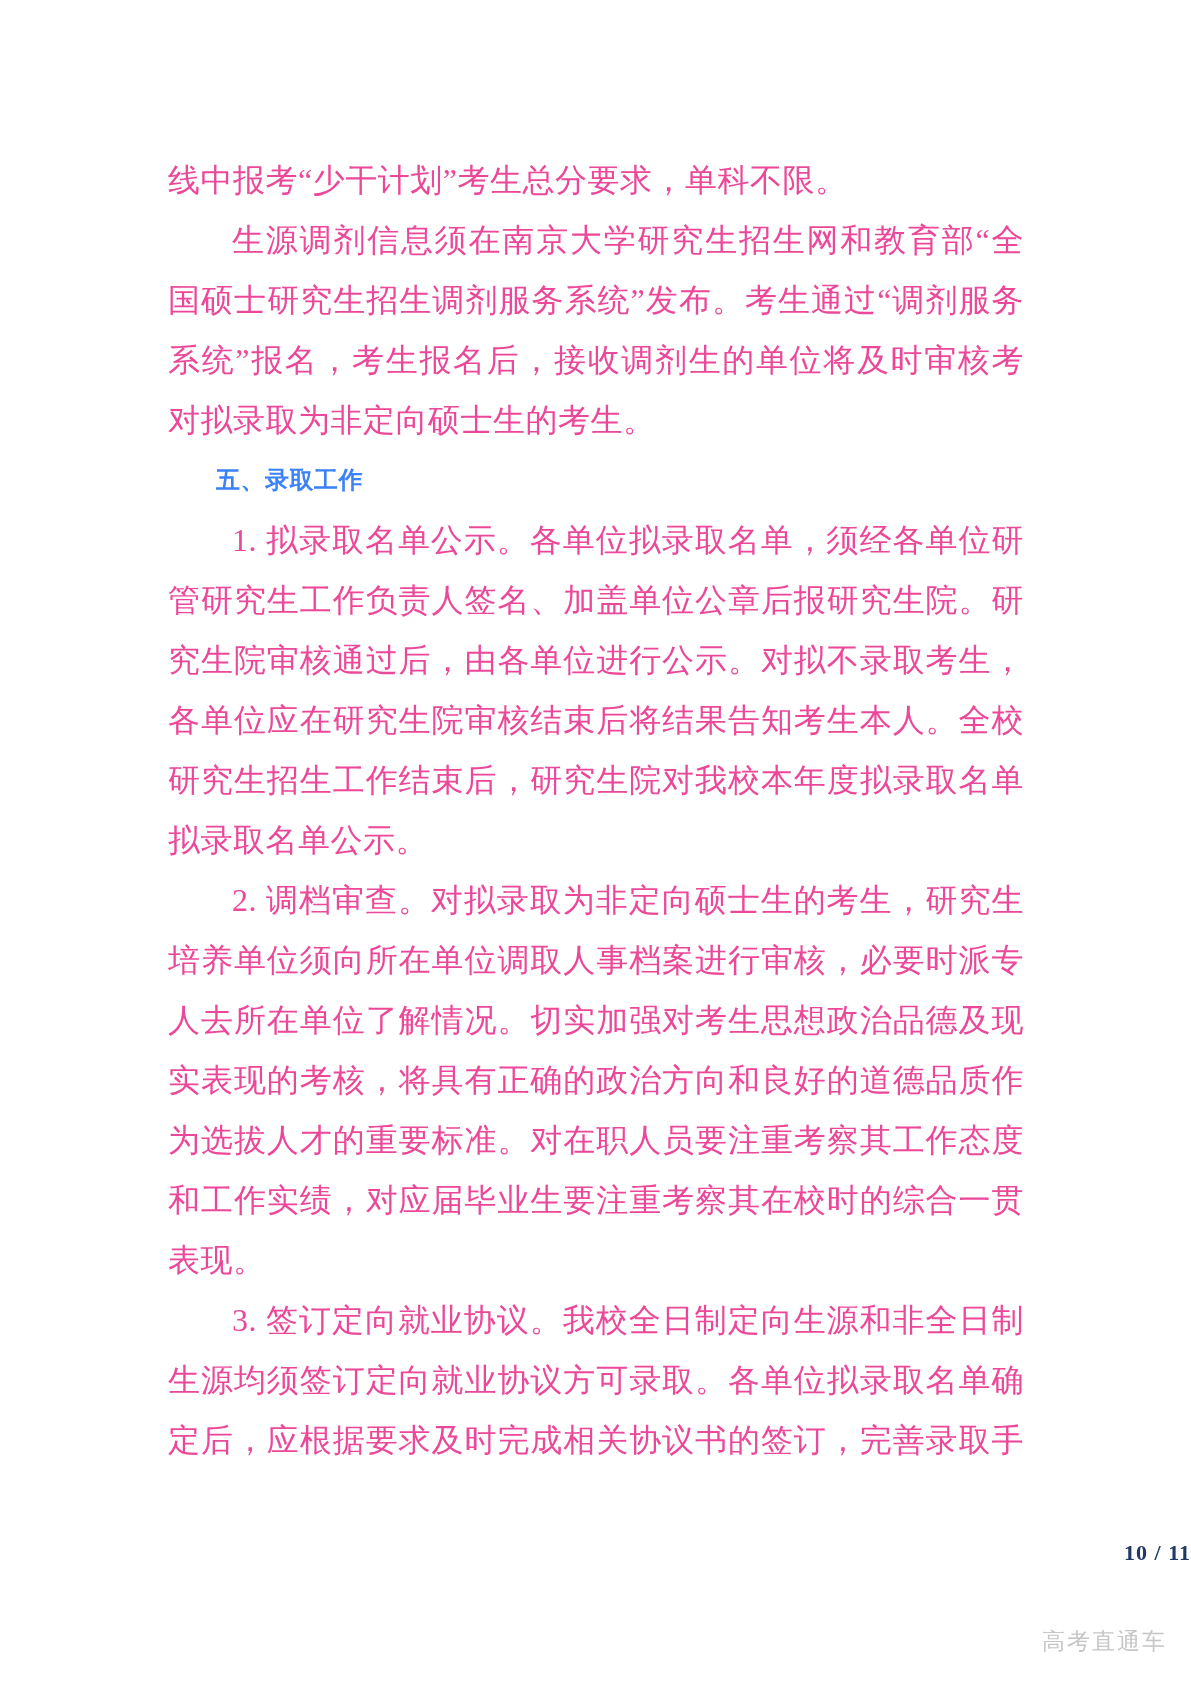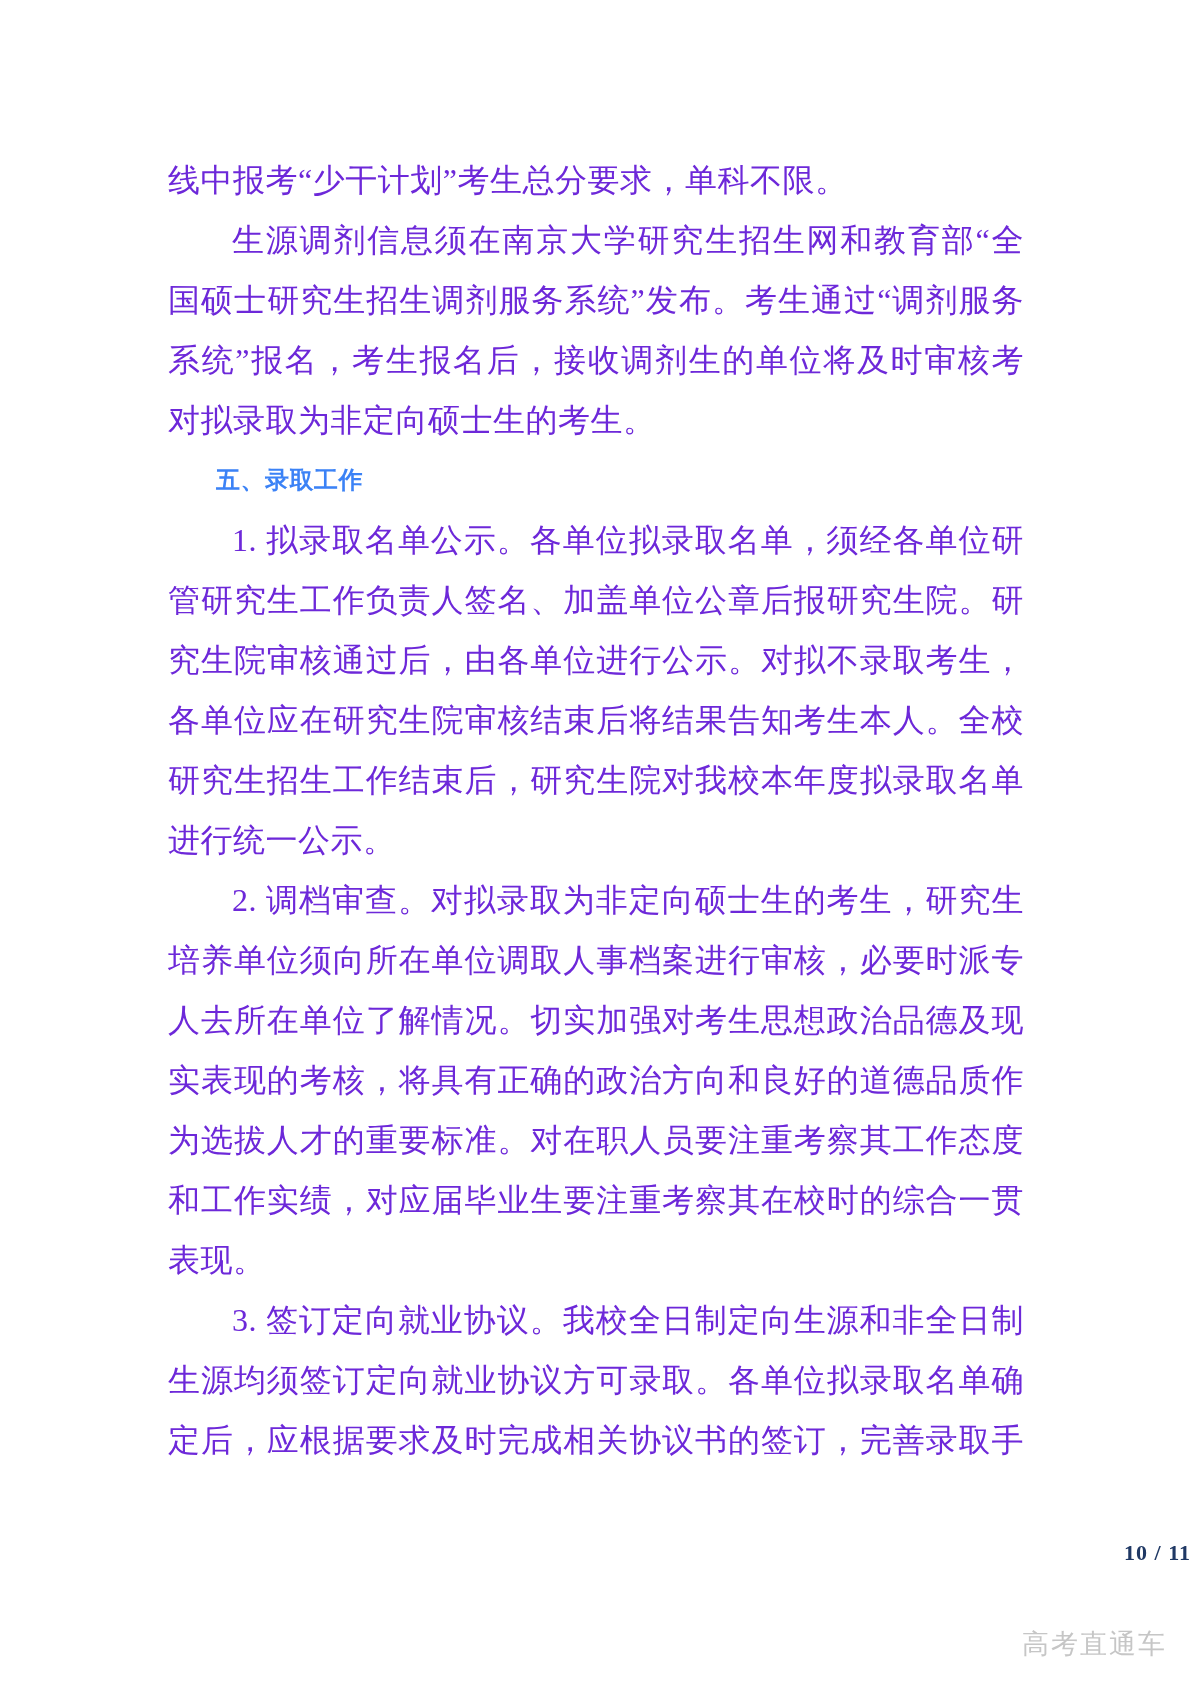--- a/index.html
+++ b/index.html
@@ -18,21 +18,21 @@
   .doc-body {
     position: absolute;
     left: 168px;
     top: 150px;
     width: 856px;
   }
   .text-line {
     height: 60px;
     line-height: 60px;
     font-size: 32px;
-    color: #6d28d9;
+    color: #ec4899;
     text-align: justify;
     text-align-last: justify;
     overflow: hidden;
     letter-spacing: 0.5px;
   }
   .text-line.line-last {
     text-align: left;
     text-align-last: left;
   }
   .text-line.line-indent {
@@ -56,21 +56,21 @@
     font-weight: 700;
     font-size: 22px;
     color: #1f3864;
     letter-spacing: 1px;
   }
   .watermark {
     position: absolute;
     right: 24px;
     top: 1626px;
     font-family: Liberation Serif, serif;
-    font-size: 27px;
+    font-size: 23px;
     color: #c6c6c6;
     letter-spacing: 2px;
   }
 </style>
 </head>
 <body>
 
 <div class="page">
 
   <div class="doc-body" id="doc-body">
@@ -78,21 +78,21 @@
       <div class="text-line line-indent">生源调剂信息须在南京大学研究生招生网和教育部“全</div>
       <div class="text-line">国硕士研究生招生调剂服务系统”发布。考生通过“调剂服务</div>
       <div class="text-line">系统”报名，考生报名后，接收调剂生的单位将及时审核考生</div>
       <div class="text-line line-last">对拟录取为非定向硕士生的考生。</div>
       <div class="text-line line-heading line-indent">五、录取工作</div>
       <div class="text-line line-indent">1. 拟录取名单公示。各单位拟录取名单，须经各单位研</div>
       <div class="text-line">管研究生工作负责人签名、加盖单位公章后报研究生院。研</div>
       <div class="text-line">究生院审核通过后，由各单位进行公示。对拟不录取考生，</div>
       <div class="text-line">各单位应在研究生院审核结束后将结果告知考生本人。全校</div>
       <div class="text-line">研究生招生工作结束后，研究生院对我校本年度拟录取名单</div>
-      <div class="text-line line-last">进行统一公示。</div>
+      <div class="text-line line-last">拟录取名单公示。</div>
       <div class="text-line line-indent">2. 调档审查。对拟录取为非定向硕士生的考生，研究生</div>
       <div class="text-line">培养单位须向所在单位调取人事档案进行审核，必要时派专</div>
       <div class="text-line">人去所在单位了解情况。切实加强对考生思想政治品德及现</div>
       <div class="text-line">实表现的考核，将具有正确的政治方向和良好的道德品质作</div>
       <div class="text-line">为选拔人才的重要标准。对在职人员要注重考察其工作态度</div>
       <div class="text-line">和工作实绩，对应届毕业生要注重考察其在校时的综合一贯</div>
       <div class="text-line line-last">表现。</div>
       <div class="text-line line-indent">3. 签订定向就业协议。我校全日制定向生源和非全日制</div>
       <div class="text-line">生源均须签订定向就业协议方可录取。各单位拟录取名单确</div>
       <div class="text-line">定后，应根据要求及时完成相关协议书的签订，完善录取手</div>

